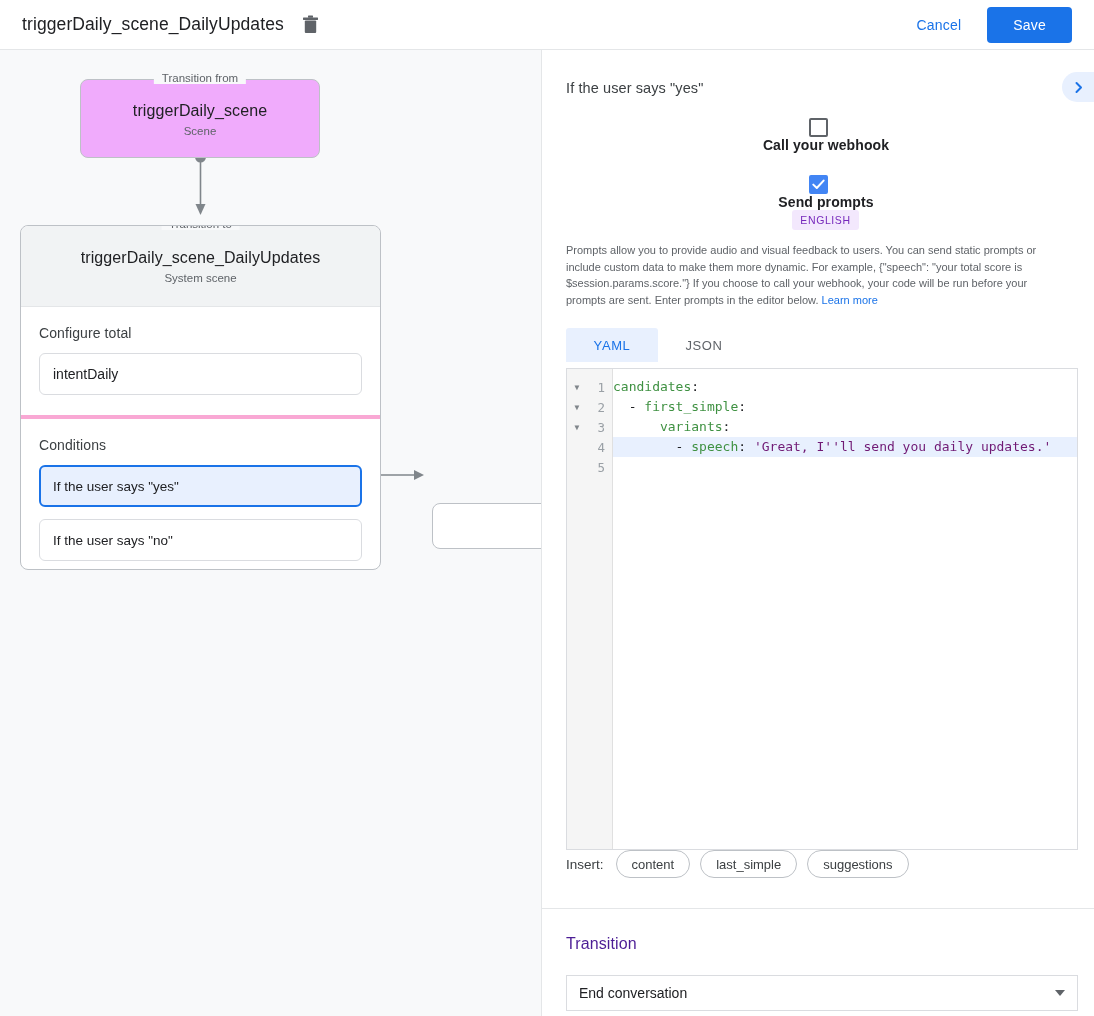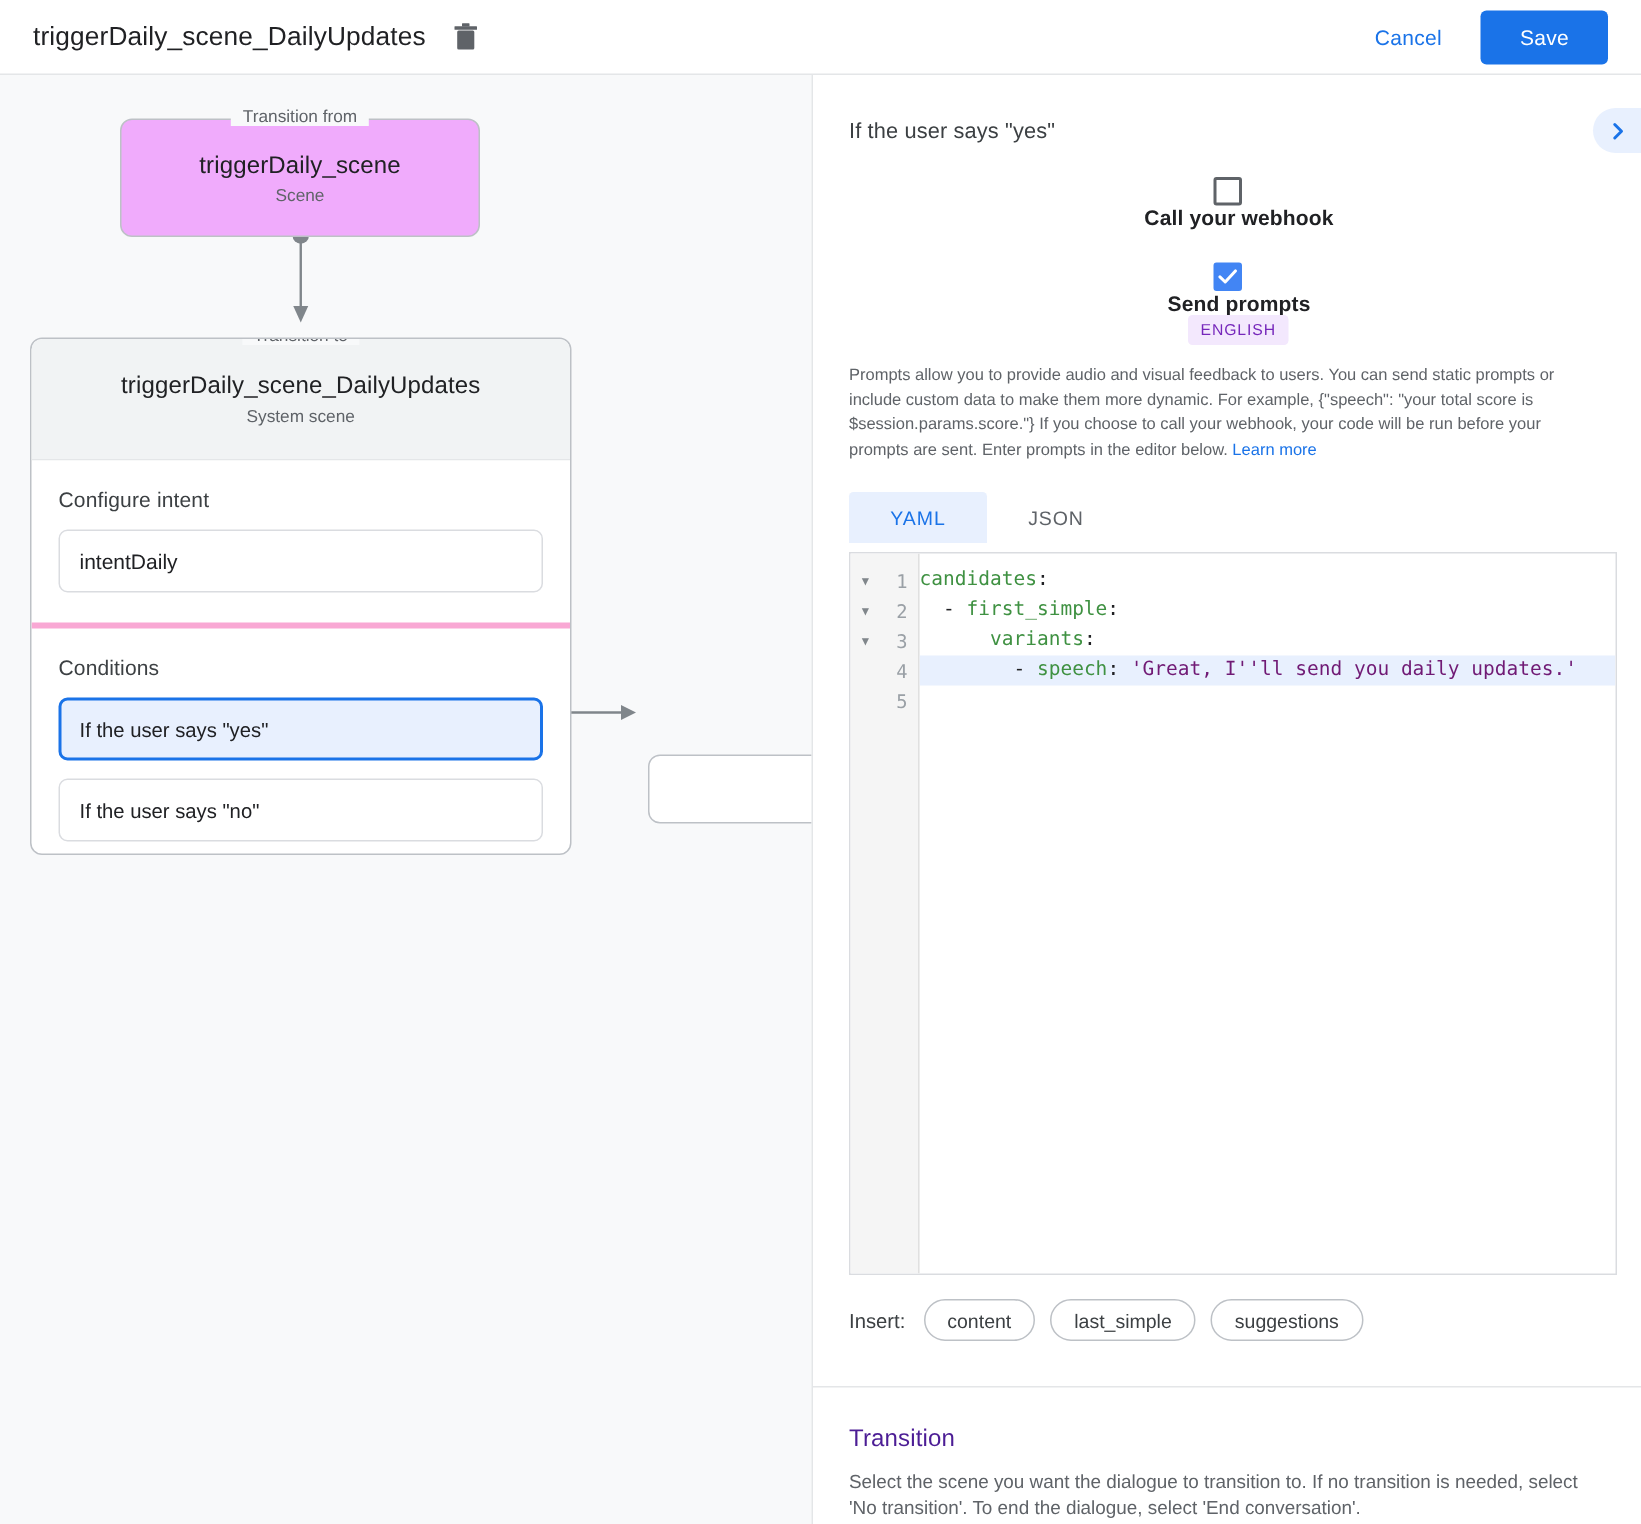--- a/index.html
+++ b/index.html
@@ -159,21 +159,21 @@
   .code { flex: 1; padding-top: 8px; overflow: hidden; }
   .cline {
     height: 20px; line-height: 20px; font-size: 13px; white-space: pre;
     color: #202124;
   }
   .cline.hl { background: #e8f0fe; }
   .k { color: #3f9142; }
   .s { color: #701a75; margin-top: 36px; }
   .p { color: #202124; }
 
-  .insert-row { display: flex; align-items: center; margin-top: 16px; gap: 10px; }
+  .insert-row { display: flex; align-items: center; gap: 10px; }
   .insert-label { font-size: 13.5px; color: #3c4043; margin-right: 2px; }
   .chip {
     border: 1px solid #bdc1c6; border-radius: 14px; height: 28px;
     padding: 0 15px; display: flex; align-items: center; font-size: 13px;
     color: #3c4043; background: #ffffff; cursor: pointer; font-family: inherit;
   }
 
   .hdivider { width: 552px; height: 1px; background: #e4e6e8; margin-top: 30px; }
 
   .trans-title { font-size: 16px; color: #4c1d95; padding-top: 26px; letter-spacing: .1px; }
@@ -227,21 +227,21 @@
     </div>
 
     <div class="fs node-to">
       <div class="fs-legend">Transition to</div>
       <div class="node-to-head">
         <div class="node-title">triggerDaily_scene_DailyUpdates</div>
         <div class="node-sub">System scene</div>
       </div>
 
       <div class="sect">
-        <div class="sect-label">Configure intent</div>
+        <div class="sect-label">Configure total</div>
         <div class="pill-box">intentDaily</div>
       </div>
 
       <div class="sect">
         <div class="sect-label">Conditions</div>
         <div class="cond sel">If the user says "yes"</div>
         <div class="cond">If the user says "no"</div>
       </div>
     </div>
 
@@ -320,20 +320,19 @@
         <button class="chip">content</button>
         <button class="chip">last_simple</button>
         <button class="chip">suggestions</button>
       </div>
     </div>
 
     <div class="hdivider"></div>
 
     <div class="panel-pad">
       <div class="trans-title">Transition</div>
-      <div class="trans-desc">Select the scene you want the dialogue to transition to. If no transition is needed, select 'No transition'. To end the dialogue, select 'End conversation'.</div>
       <div class="select">
         <span>End conversation</span>
         <span class="caret"></span>
       </div>
     </div>
   </div>
 </div>
 
 </body></html>

